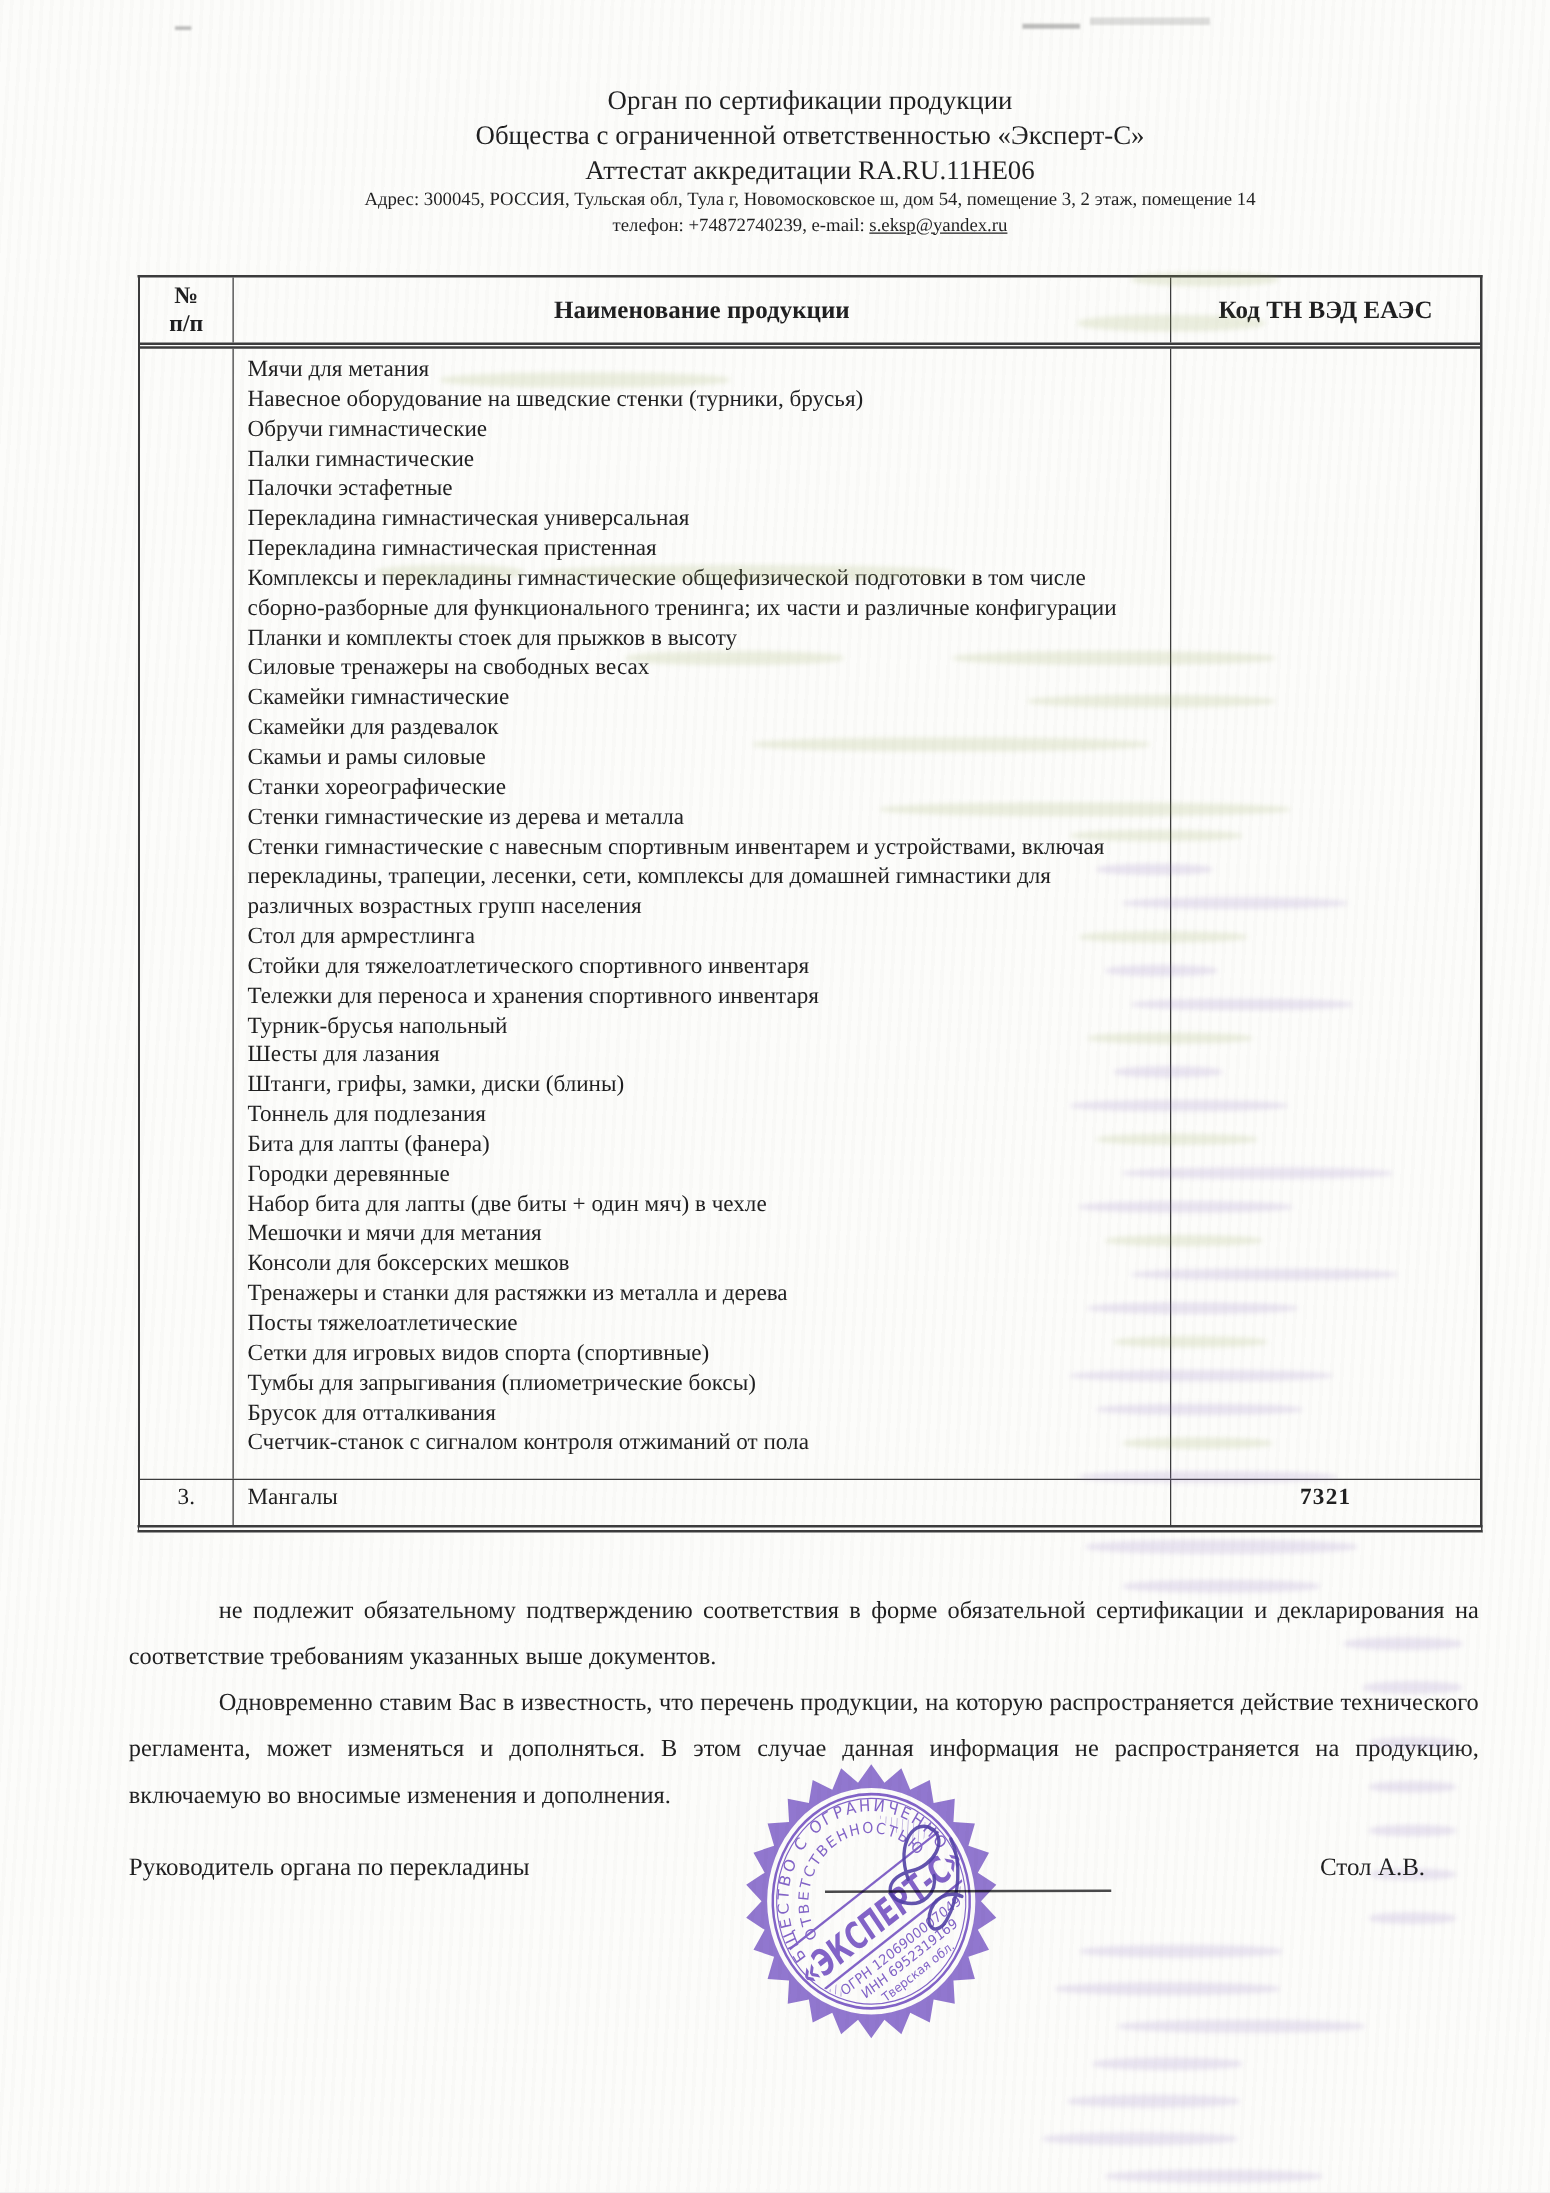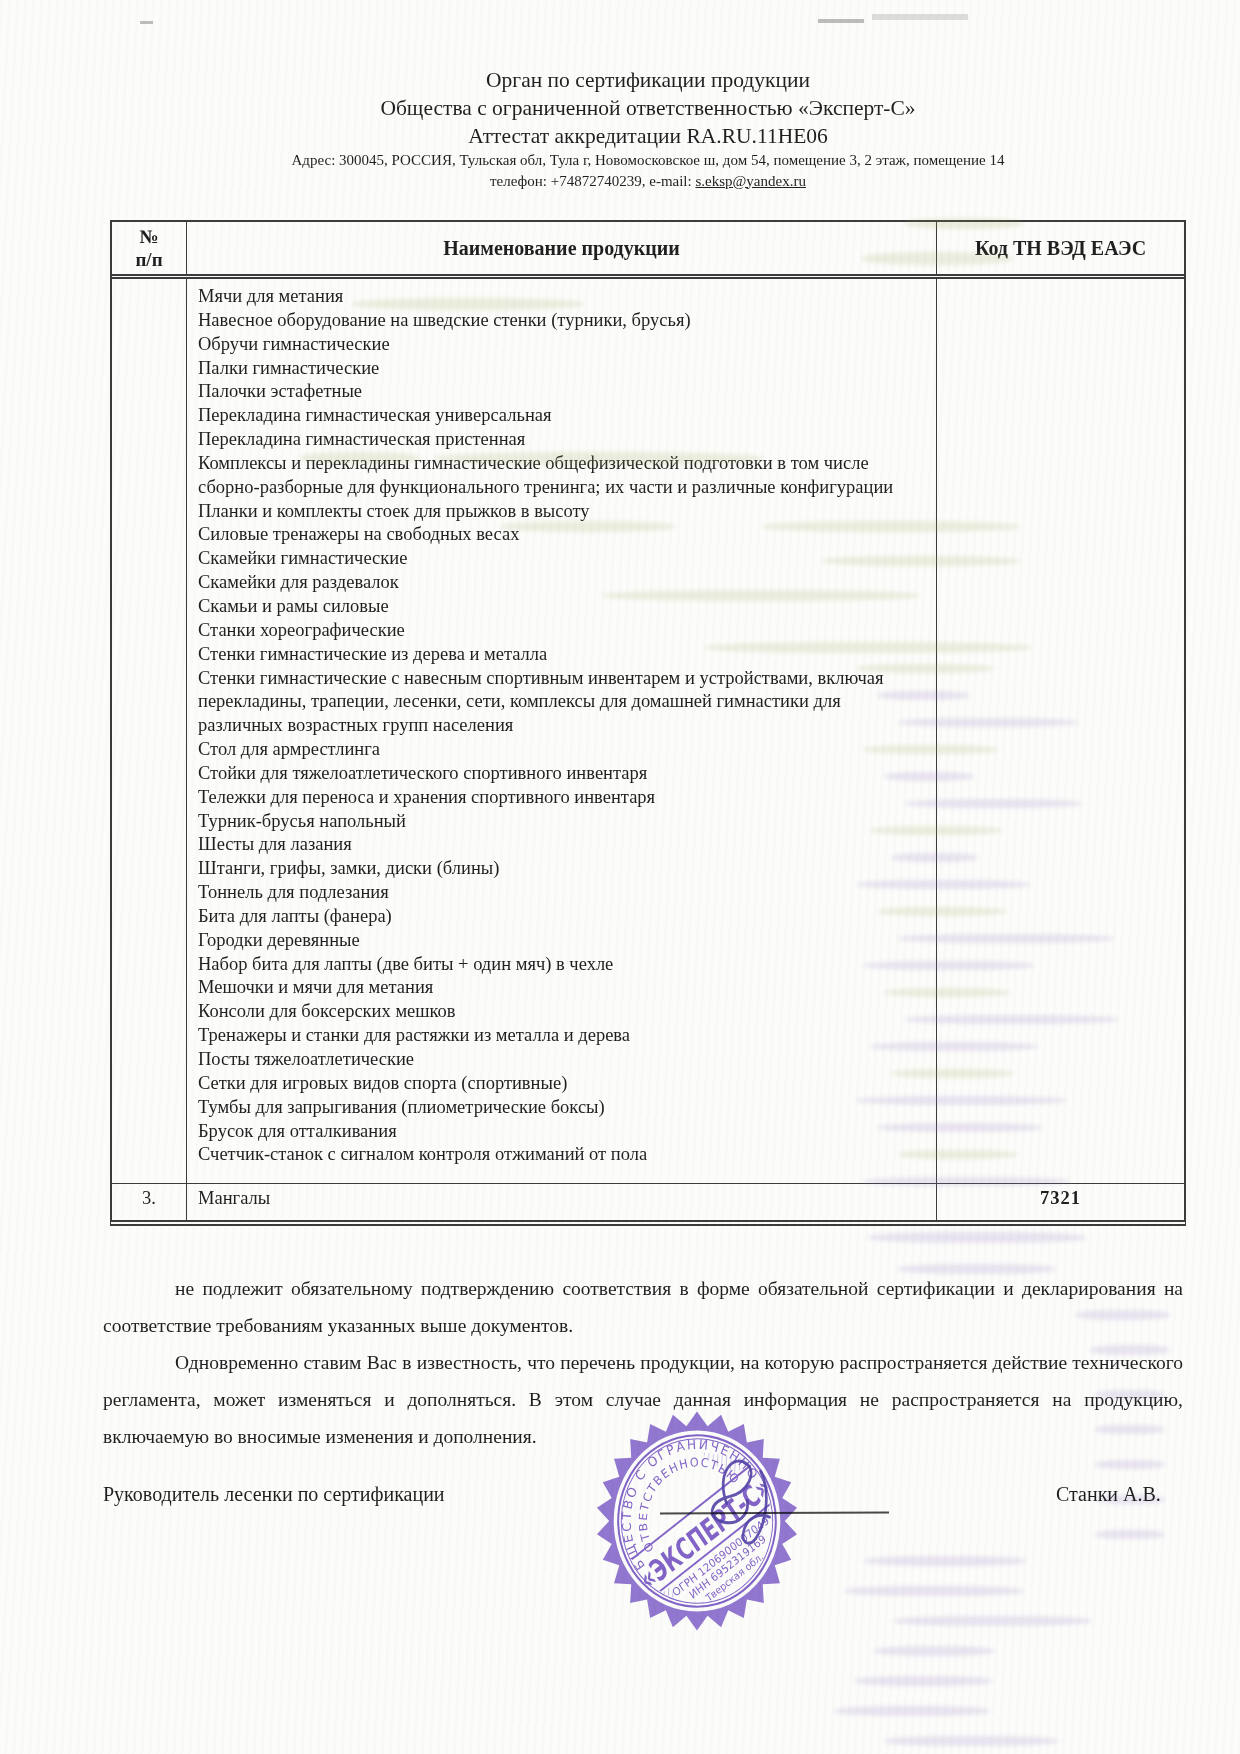--- a/index.html
+++ b/index.html
@@ -124,22 +124,22 @@
       <div class="cell c-name">Мангалы</div>
       <div class="cell c-code">7321</div>
     </div>
   </div>
 
   <div class="paras">
     <p>не подлежит обязательному подтверждению соответствия в форме обязательной сертификации и декларирования на соответствие требованиям указанных выше документов.</p>
     <p>Одновременно ставим Вас в известность, что перечень продукции, на которую распространяется действие технического регламента, может изменяться и дополняться. В этом случае данная информация не распространяется на продукцию, включаемую во вносимые изменения и дополнения.</p>
   </div>
 
-  <div class="sig-role">Руководитель лесенки по сертификации</div>
-  <div class="sig-name">Станки А.В.</div>
+  <div class="sig-role">Руководитель органа по перекладины</div>
+  <div class="sig-name">Стол А.В.</div>
   <div class="sig-line"></div>
 
   <div class="stamp">
     <svg viewBox="0 0 230 230" preserveAspectRatio="none">
       <defs>
         <path id="arcA" d="M 41 115 A 74 74 0 0 1 189 115"></path>
         <path id="arcB" d="M 59 115 A 56 56 0 0 1 171 115"></path>
         <pattern id="hatch" width="5" height="5" patternUnits="userSpaceOnUse" patternTransform="rotate(40)">
           <line x1="0" y1="0" x2="0" y2="5" stroke="#7d5cc9" stroke-width="1.1"></line>
         </pattern>

